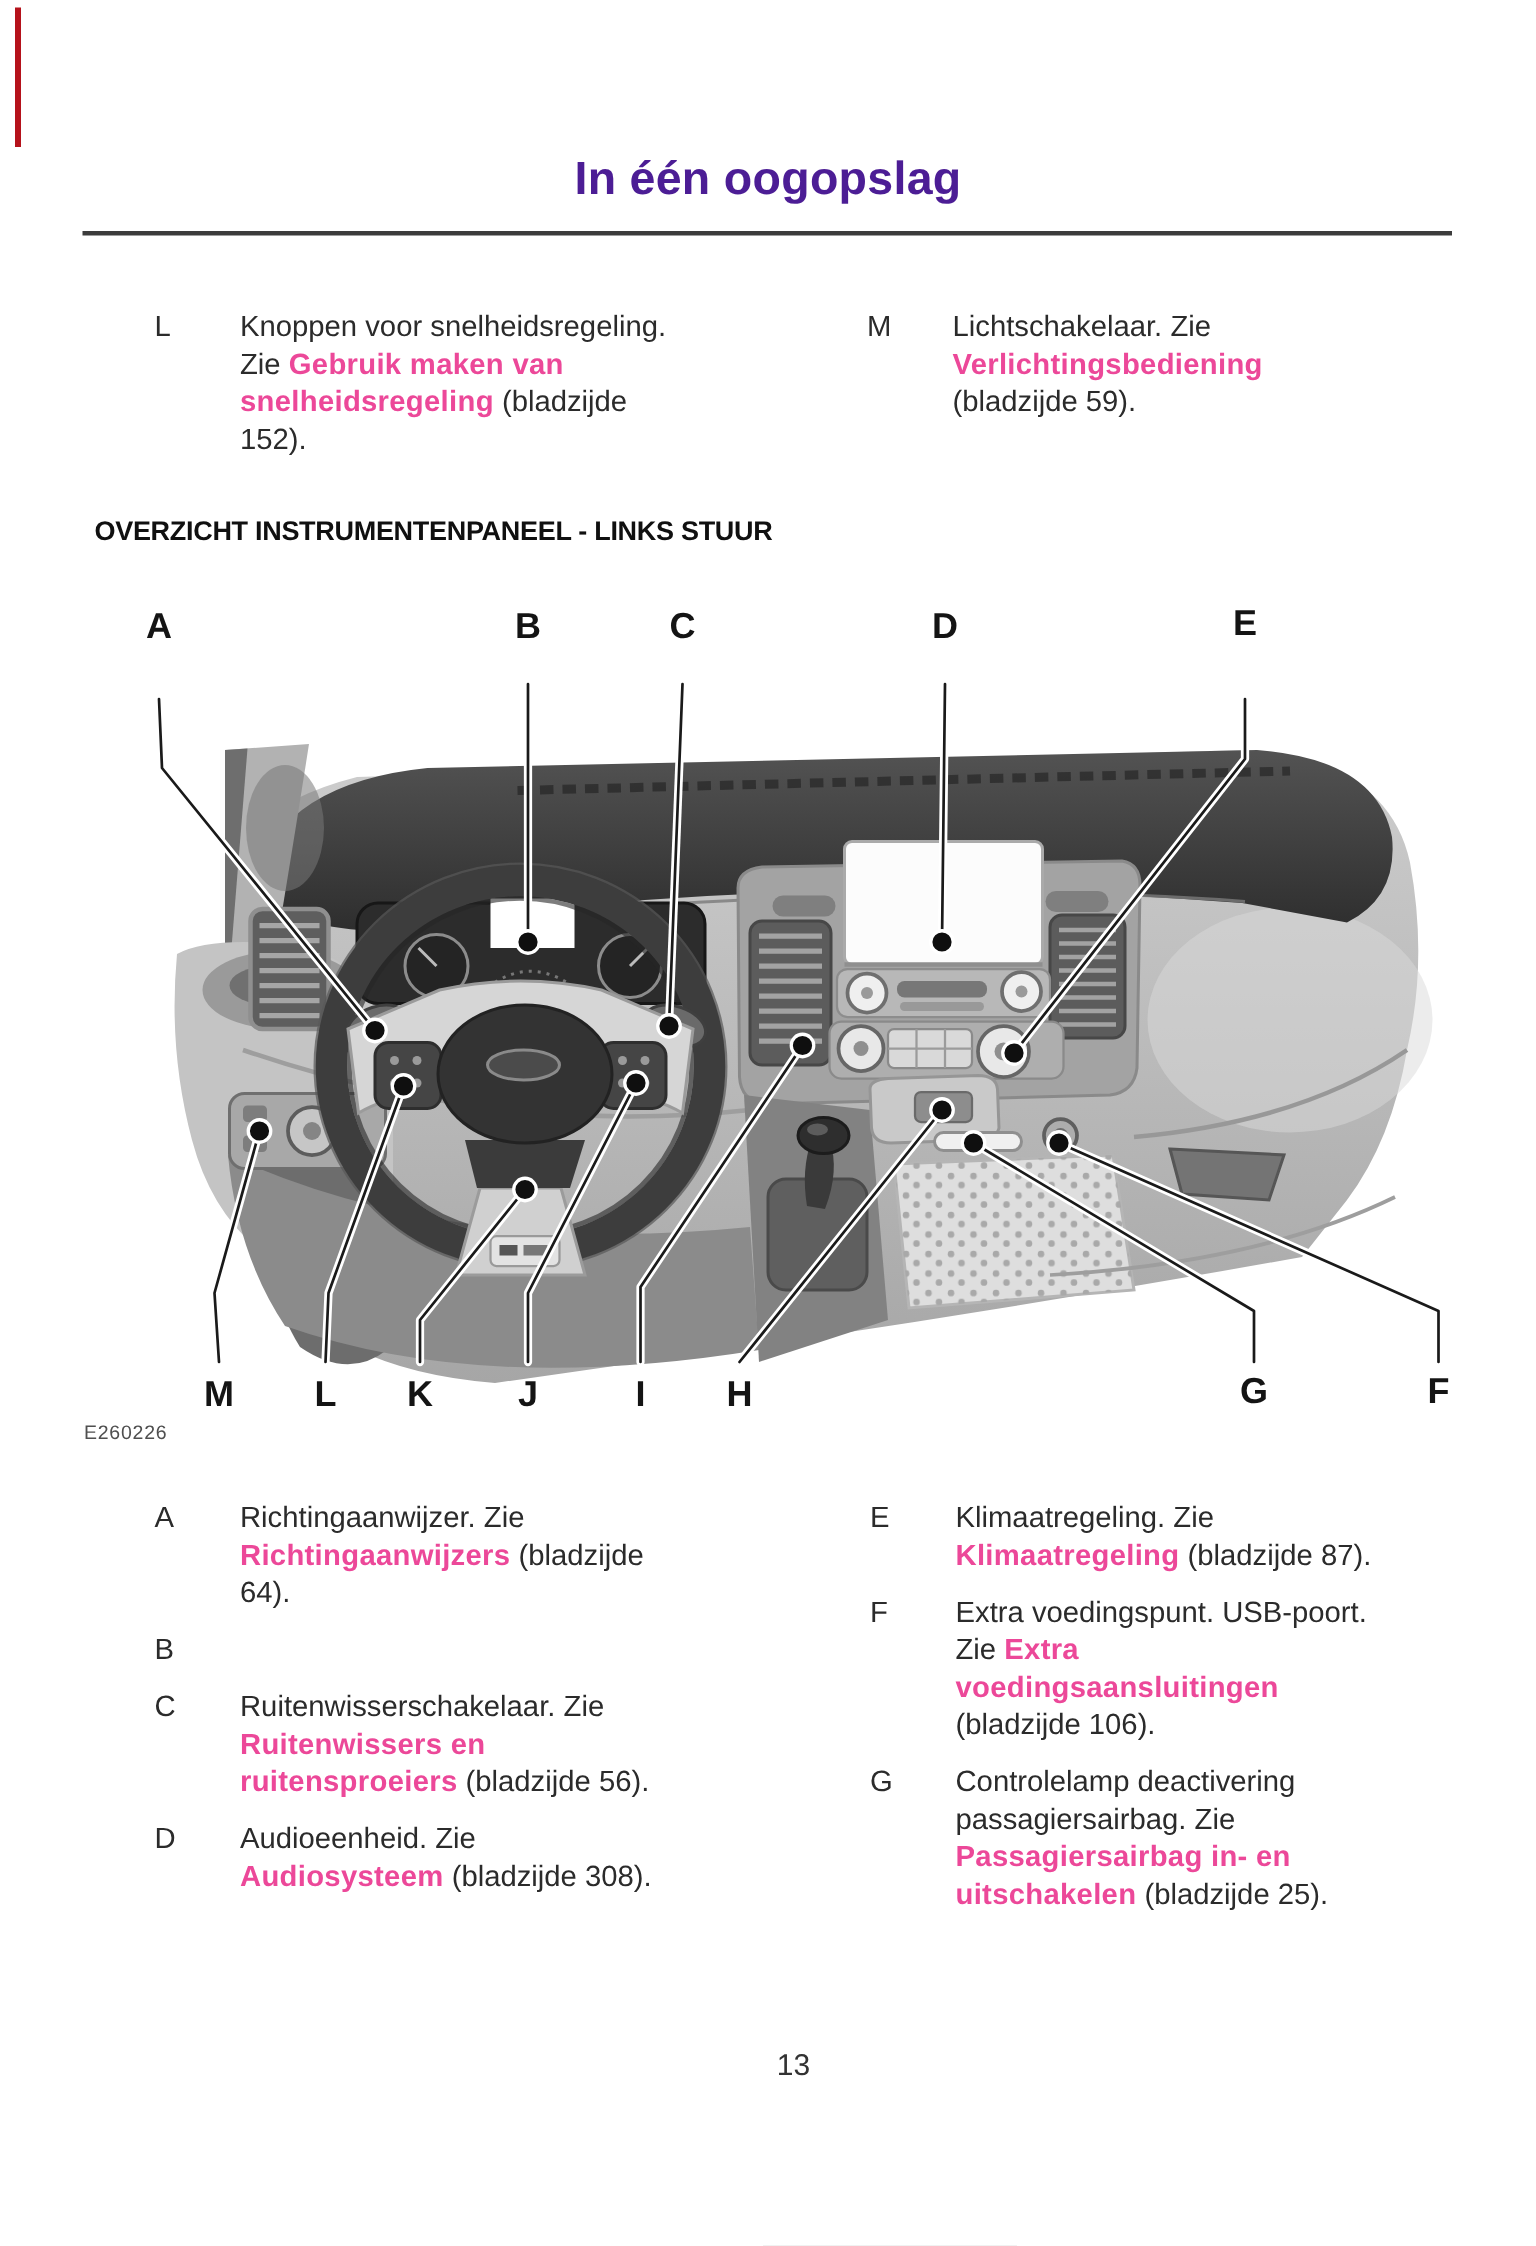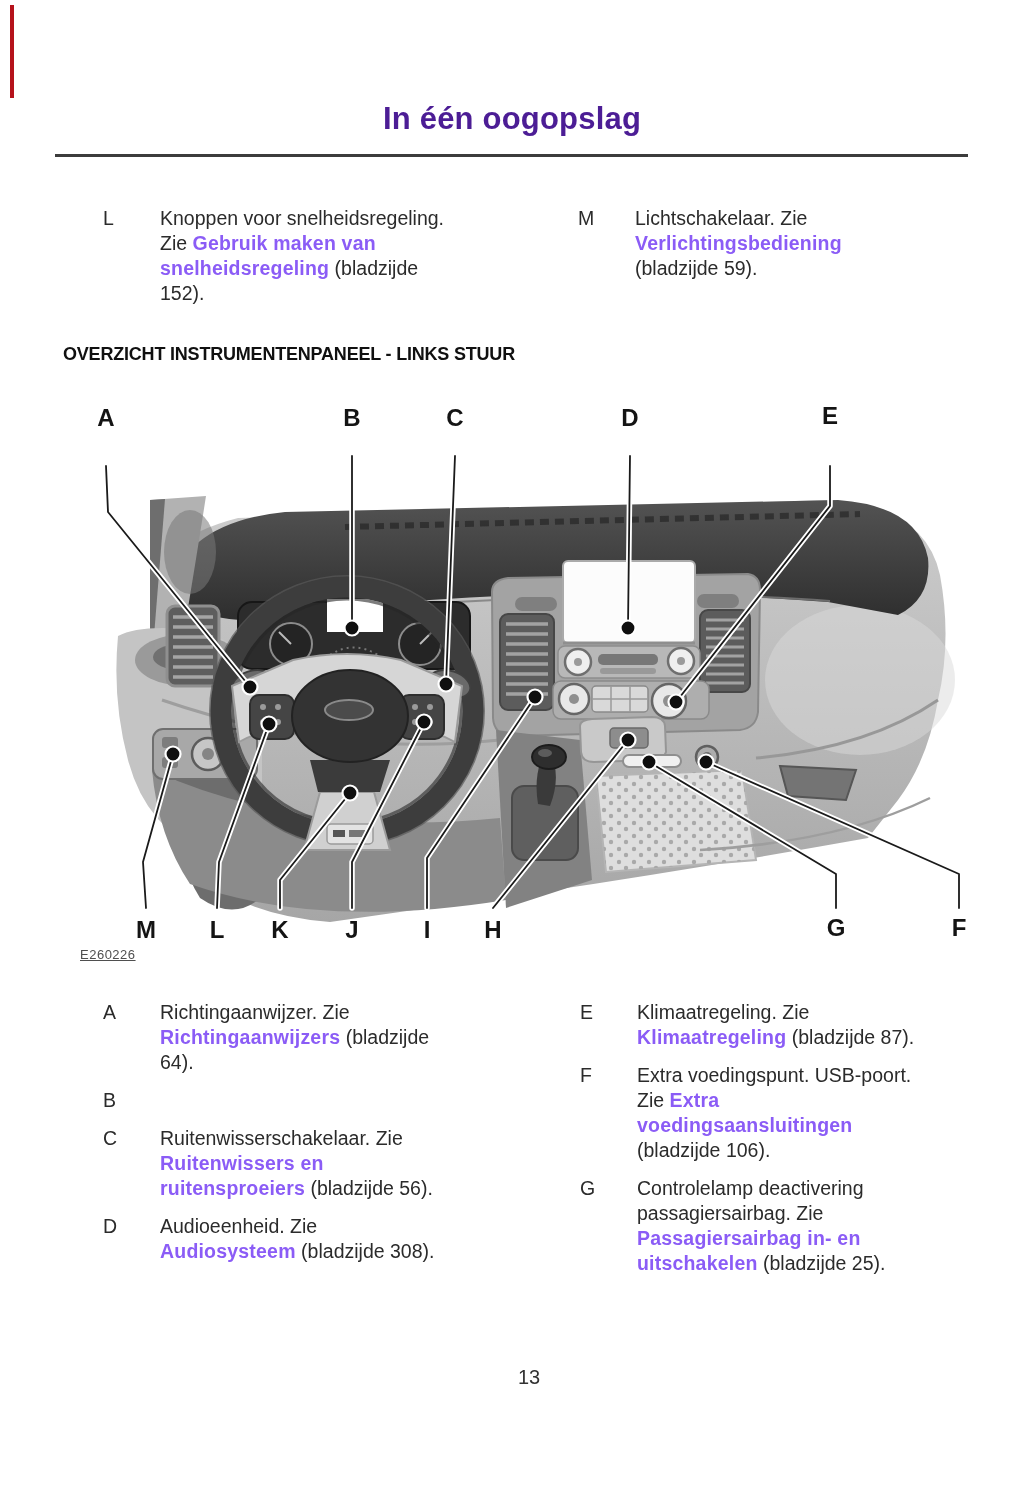--- a/index.html
+++ b/index.html
@@ -12,25 +12,25 @@
   .section-heading{position:absolute;top:344px;left:63px;font-size:18px;font-weight:700;
                    color:#101010;letter-spacing:-.2px;}
   .legend{position:absolute;}
   #legend-top-left{top:206px;left:103px;width:378px;}
   #legend-top-right{top:206px;left:578px;width:390px;}
   #legend-bottom-left{top:1000px;left:103px;width:378px;}
   #legend-bottom-right{top:1000px;left:580px;width:392px;}
   .entry{display:flex;margin-bottom:13px;}
   .entry-letter{flex:0 0 57px;font-size:19.5px;line-height:25px;color:#2b2b2b;}
   .entry-text{font-size:19.5px;line-height:25px;color:#2b2b2b;white-space:pre-line;}
-  .entry-text b{font-weight:700;color:#8b5cf6;letter-spacing:.2px;}
+  .entry-text b{font-weight:700;color:#ec4899;letter-spacing:.2px;}
   .figure-svg{position:absolute;top:400px;left:0;}
   .labels-layer{position:absolute;left:0;top:0;width:1024px;height:1497px;pointer-events:none;}
   .callout{position:absolute;transform:translateX(-50%);font-size:24px;font-weight:700;color:#141414;}
-  .figure-code{position:absolute;left:80px;top:947px;font-size:13px;color:#4f4f4f;letter-spacing:.5px;text-decoration:underline;}
+  .figure-code{position:absolute;left:56px;top:947px;font-size:13px;color:#4f4f4f;letter-spacing:.5px;}
   .page-number{position:absolute;top:1366px;left:0;width:100%;text-align:center;font-size:20px;color:#333;padding-left:17px;}
 </style>
 </head>
 <body>
 
 <div class="page">
 
   <div class="red-mark"></div>
 
   <div class="title">In één oogopslag</div>

